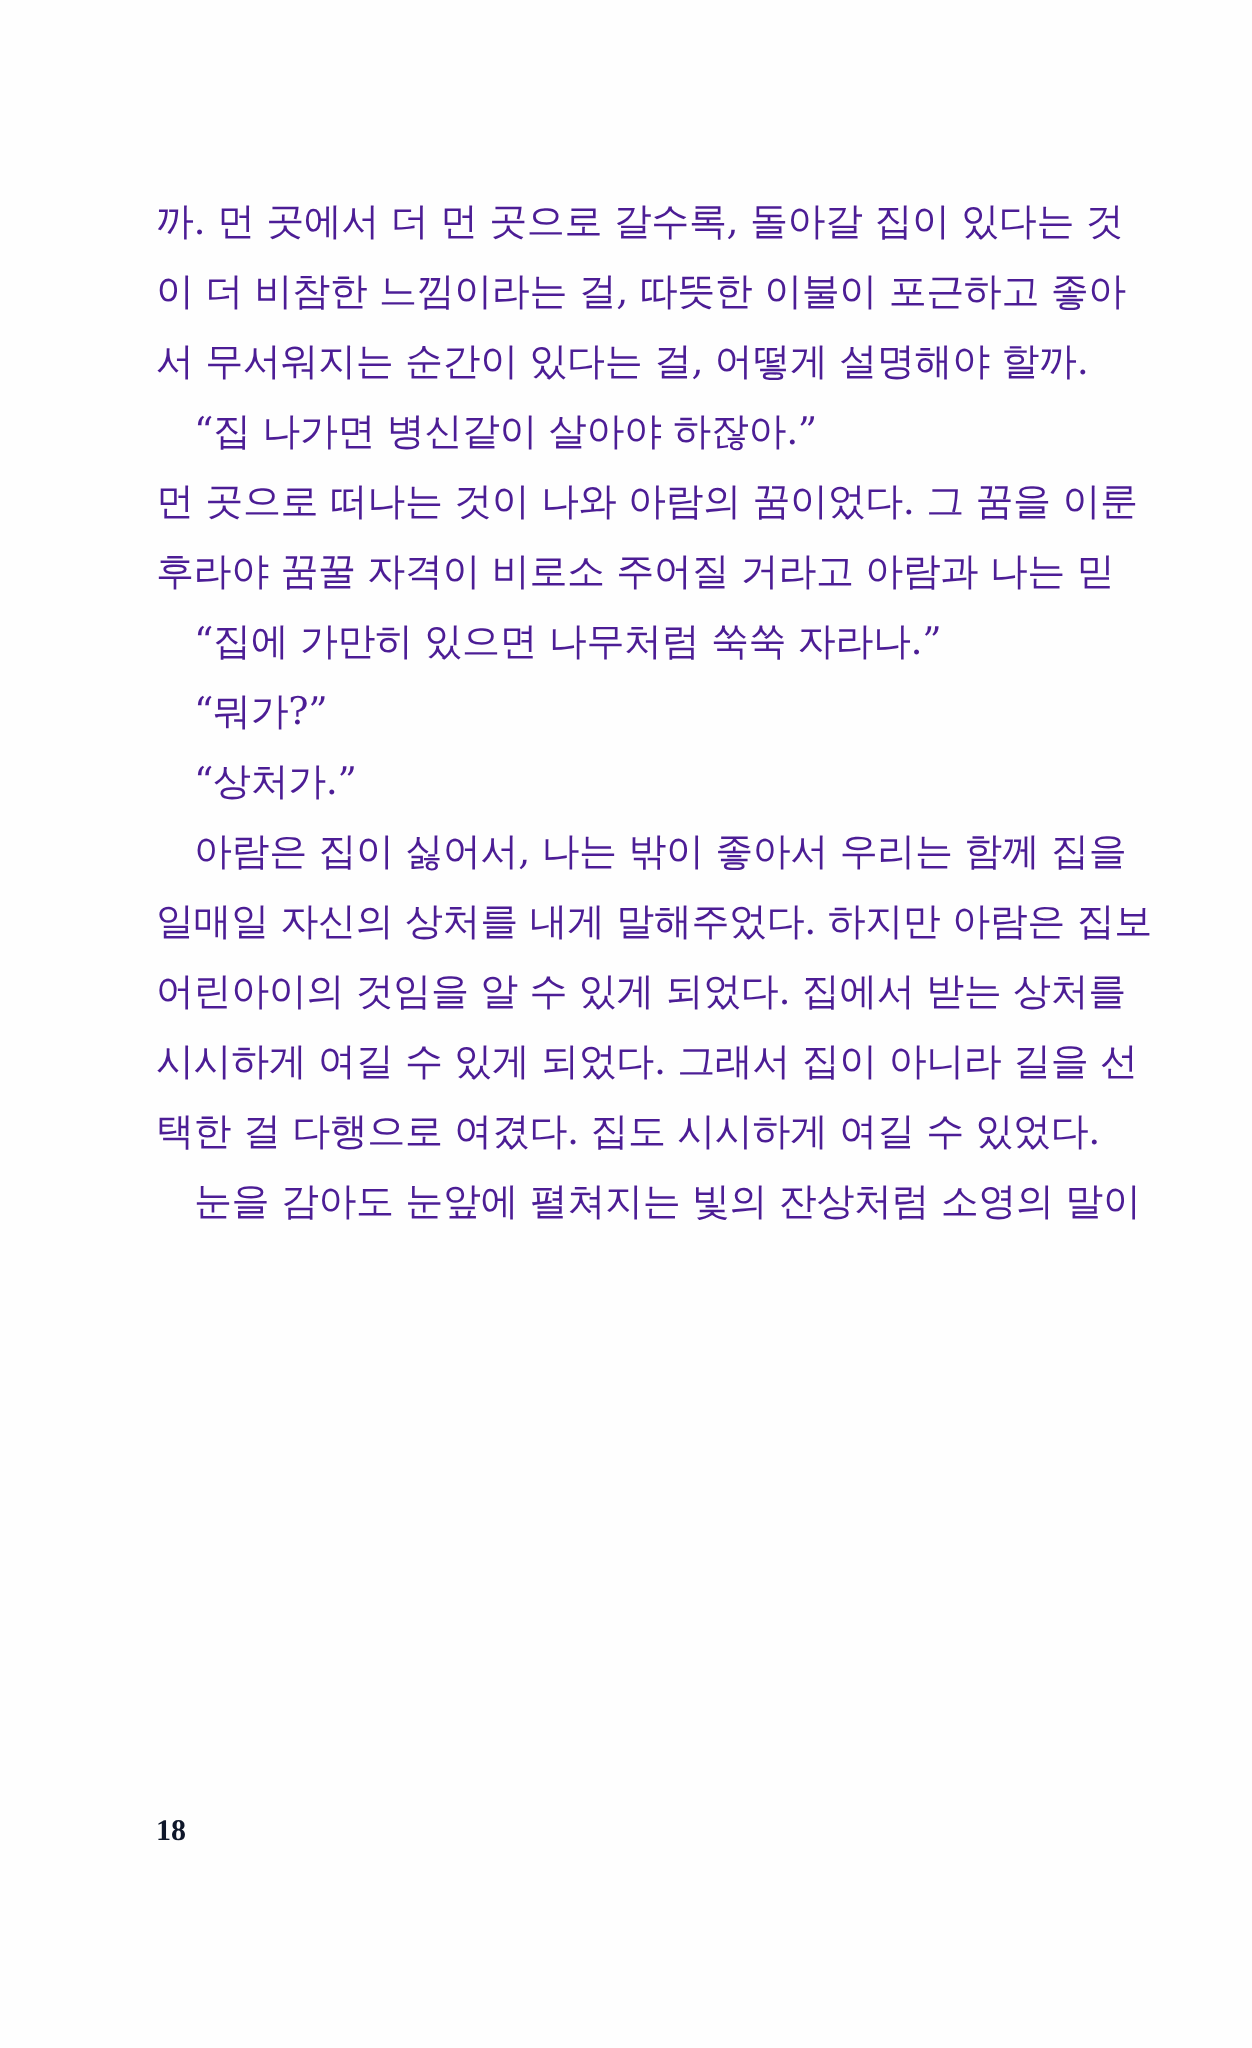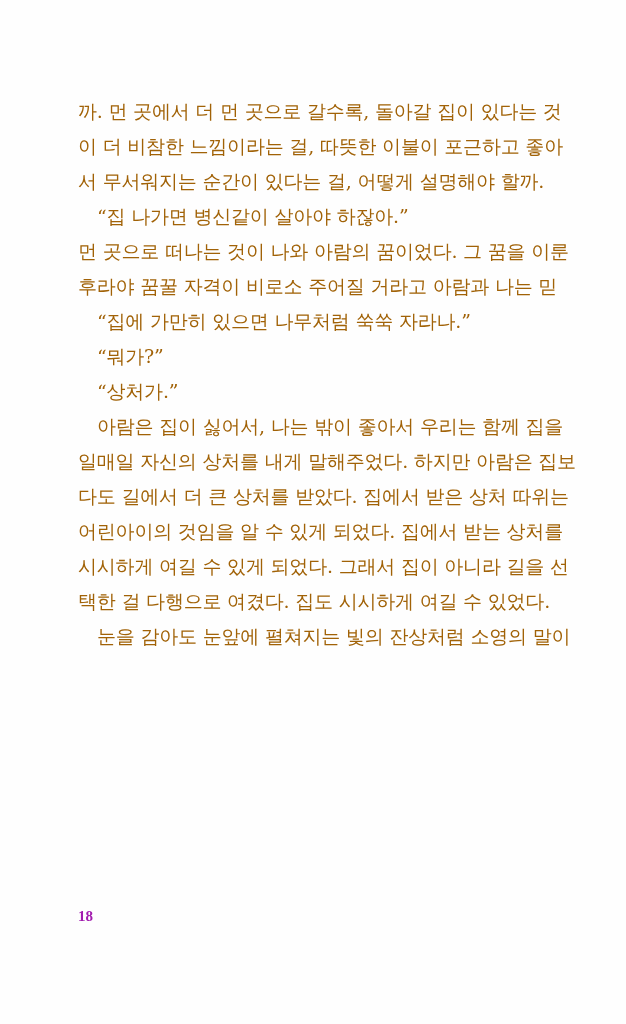--- a/index.html
+++ b/index.html
@@ -1,48 +1,47 @@
 <!DOCTYPE html>
 <html><head>
 <meta charset="utf-8">
 <style>
   html, body { margin: 0; padding: 0; background: #ffffff; }
   body { width: 626px; height: 1024px; position: relative; overflow: hidden; }
   .page { position: absolute; left: 0; top: 0; width: 626px; height: 1024px; background: #fefefe; }
   .text-block {
     position: absolute; left: 78px; top: 94px; width: 464px;
     font-family: "DejaVu Serif", "Liberation Serif", serif;
-    font-size: 19px; line-height: 35px; color: #a16207;
+    font-size: 19px; line-height: 35px; color: #4c1d95;
     letter-spacing: -0.2px;
   }
   .line { display: block; white-space: nowrap; height: 35px; text-align: justify; text-align-last: justify; }
   .line.last { text-align-last: left; }
   .line.indent { padding-left: 19px; }
   .page-number {
     position: absolute; left: 78px; top: 908px;
     font-family: "Liberation Serif", "DejaVu Serif", serif;
-    font-weight: bold; font-size: 15px; color: #a21caf;
+    font-weight: bold; font-size: 15px; color: #0f172a;
   }
 </style>
 </head>
 <body>
 
 <div class="page">
   <div class="text-block" id="text-block">
       <span class="line">까. 먼 곳에서 더 먼 곳으로 갈수록, 돌아갈 집이 있다는 것</span>
       <span class="line">이 더 비참한 느낌이라는 걸, 따뜻한 이불이 포근하고 좋아</span>
       <span class="line last">서 무서워지는 순간이 있다는 걸, 어떻게 설명해야 할까.</span>
       <span class="line indent last">“집 나가면 병신같이 살아야 하잖아.”</span>
       <span class="line">먼 곳으로 떠나는 것이 나와 아람의 꿈이었다. 그 꿈을 이룬</span>
       <span class="line">후라야 꿈꿀 자격이 비로소 주어질 거라고 아람과 나는 믿</span>
       <span class="line indent last">“집에 가만히 있으면 나무처럼 쑥쑥 자라나.”</span>
       <span class="line indent last">“뭐가?”</span>
       <span class="line indent last">“상처가.”</span>
       <span class="line indent">아람은 집이 싫어서, 나는 밖이 좋아서 우리는 함께 집을</span>
       <span class="line">일매일 자신의 상처를 내게 말해주었다. 하지만 아람은 집보</span>
-      <span class="line">다도 길에서 더 큰 상처를 받았다. 집에서 받은 상처 따위는</span>
       <span class="line">어린아이의 것임을 알 수 있게 되었다. 집에서 받는 상처를</span>
       <span class="line">시시하게 여길 수 있게 되었다. 그래서 집이 아니라 길을 선</span>
       <span class="line last">택한 걸 다행으로 여겼다. 집도 시시하게 여길 수 있었다.</span>
       <span class="line indent">눈을 감아도 눈앞에 펼쳐지는 빛의 잔상처럼 소영의 말이</span>
     </div>
   <div class="page-number">18</div>
 </div>
 
 </body></html>

